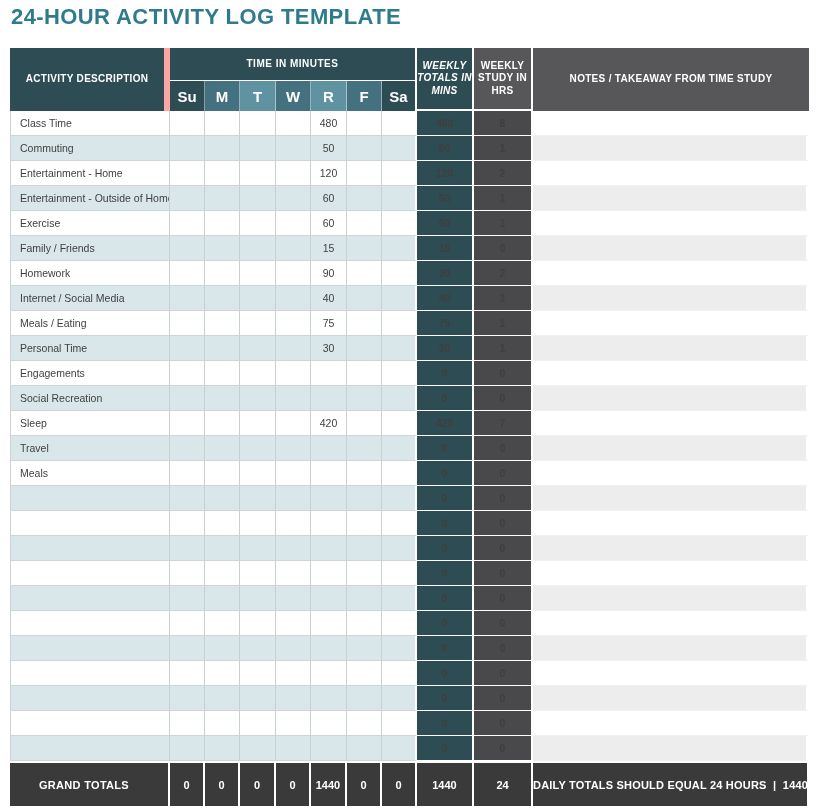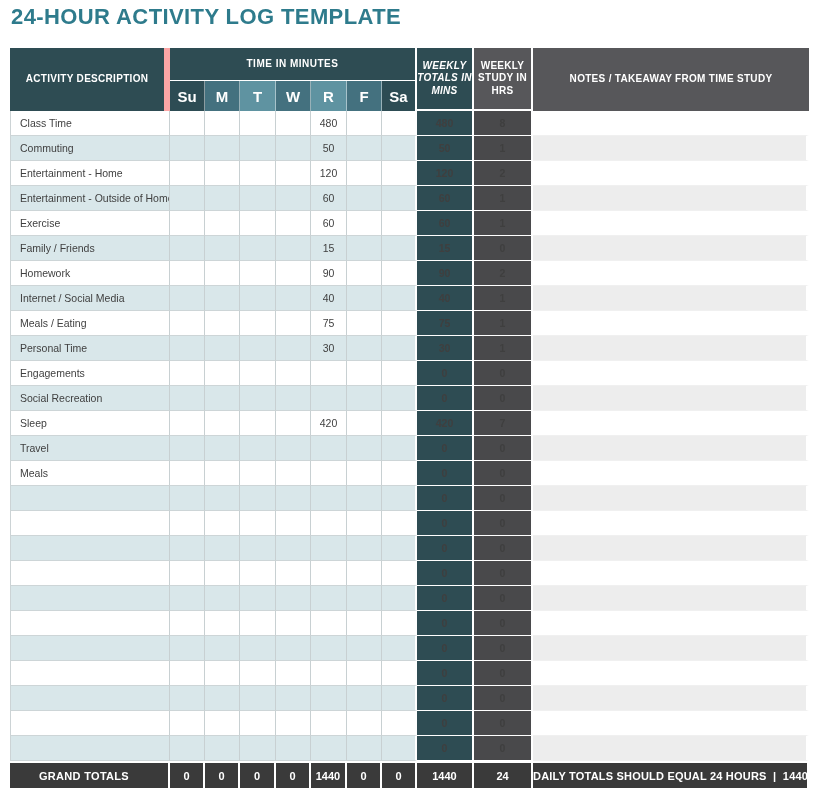--- a/index.html
+++ b/index.html
@@ -46,21 +46,21 @@
     font-size:10.5px;
   }
   td.day.last { border-right:2px solid #fff; }
   tr.alt td.activity, tr.alt td.day { background:#d9e7ea; }
   td.mins { background:#2e4c53; color:#fff; font-weight:bold; text-align:center; font-size:11px; border-right:2px solid #fff; border-bottom:1px solid #fff; }
   td.hrs  { background:#49494b; color:#fff; font-weight:bold; text-align:center; font-size:11px; border-right:2px solid #fff; border-bottom:1px solid #fff; }
   td.note { background:#fff; border-bottom:1px solid #f0f0f0; border-right:3px solid #fff; }
   tr.alt td.note { background:#ededed; }
 
   
-  tr.grand { height:27px;padding-left:48px; }
+  tr.grand { height:45px;padding-left:48px; }
   tr.grand td { background:#3a3a3a; color:#fff; font-weight:bold; text-align:center; font-size:11px; border-top:2px solid #fff; border-right:2px solid #fff; }
   td.g-label { text-align:right; padding-right:10px; letter-spacing:.3px; }
   td.g-note  { background:#2e4449; font-size:10px; letter-spacing:.2px; border-right:3px solid #fff; }
 </style>
 </head>
 <body>
 
 <div class="page">
 
   <h1 class="title">24-HOUR ACTIVITY LOG TEMPLATE</h1>

